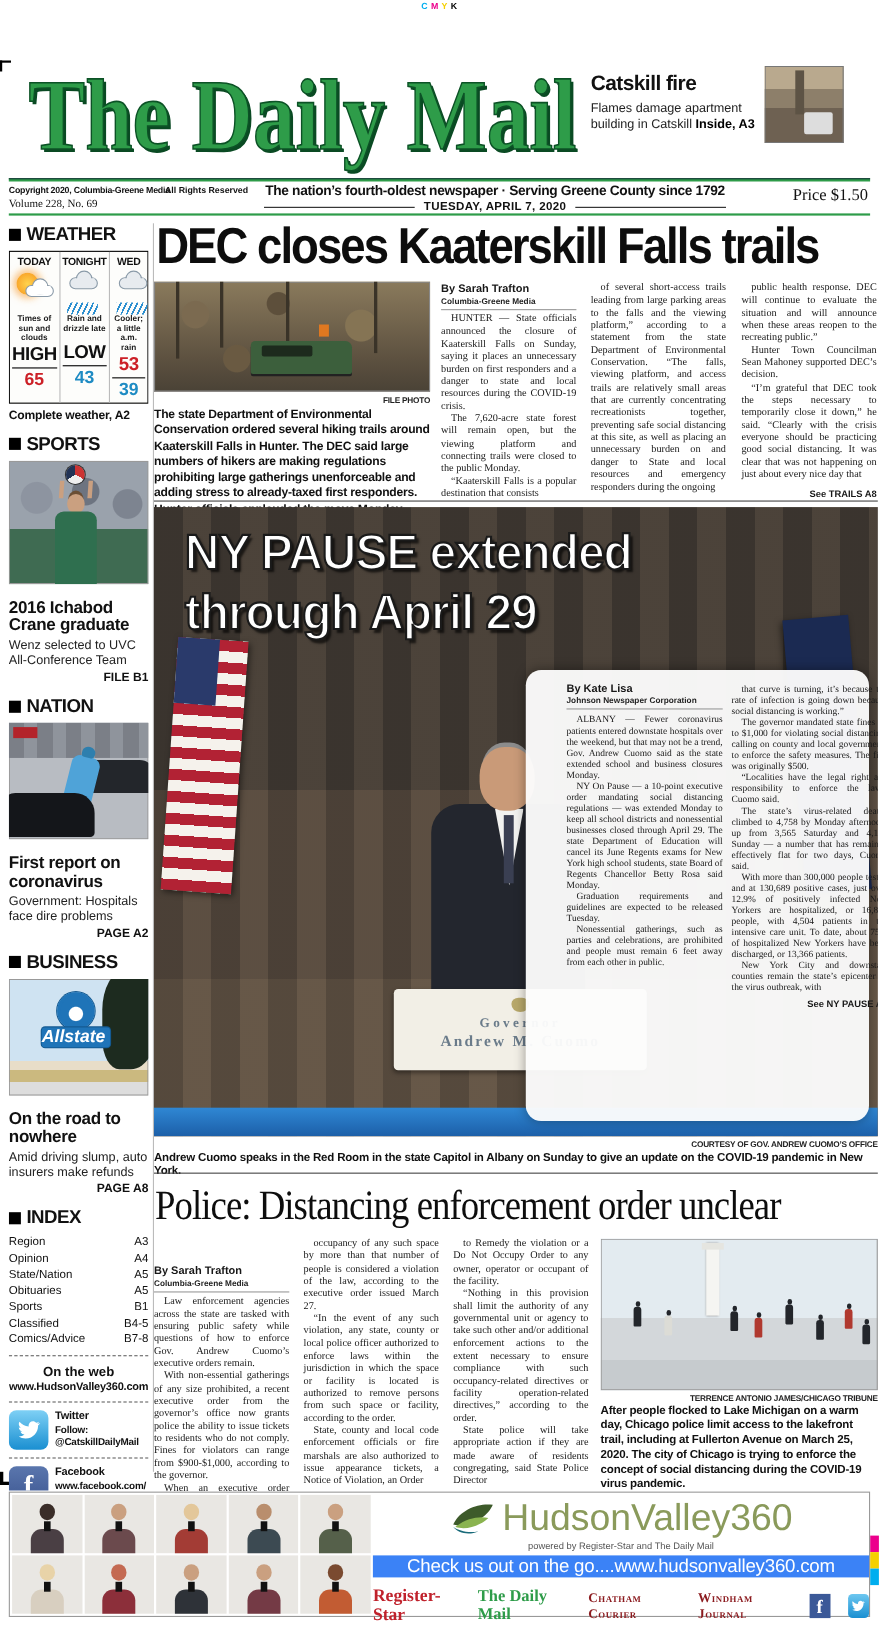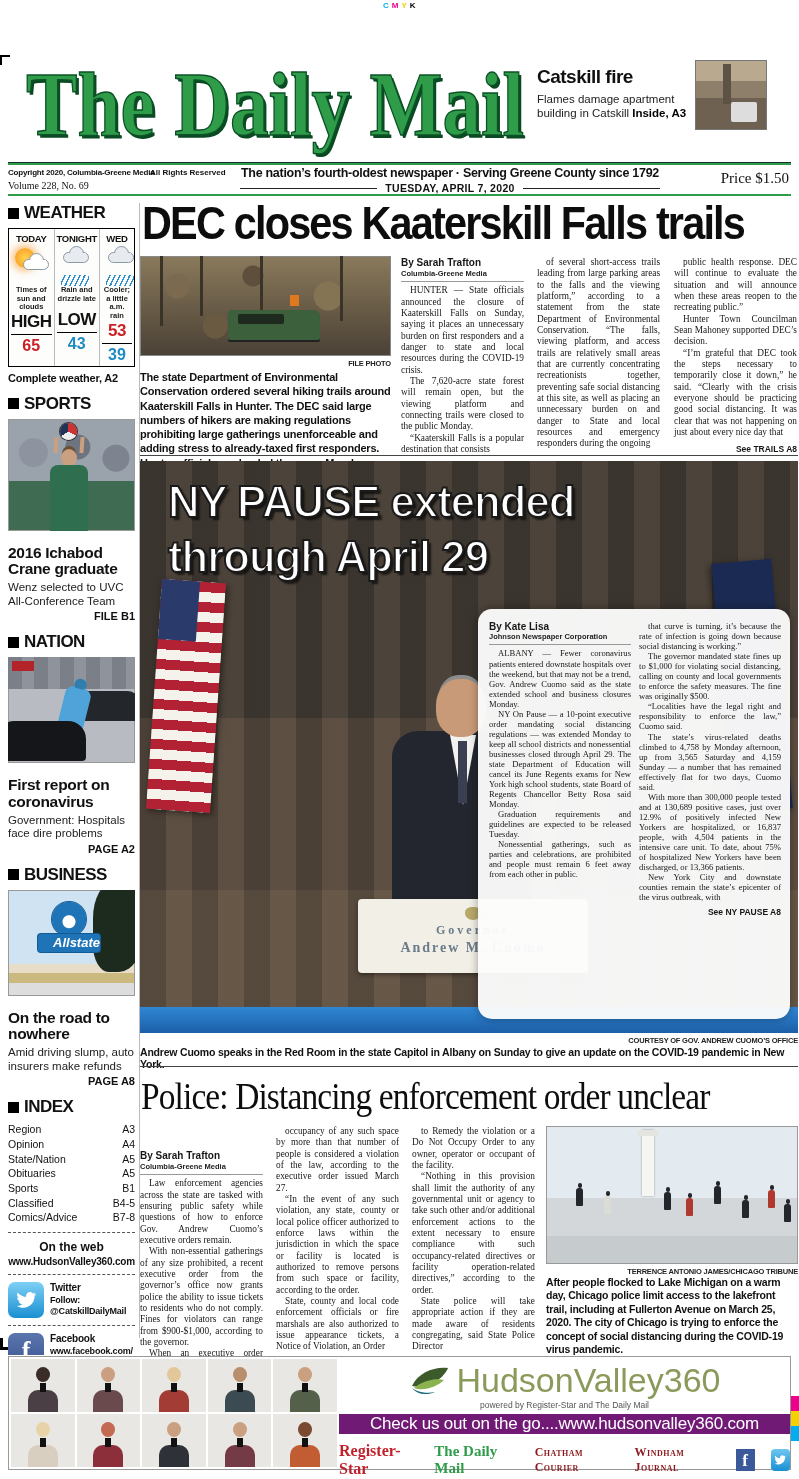--- a/index.html
+++ b/index.html
@@ -90,21 +90,21 @@
   .redsign { position:absolute; left:4px; top:4px; width:22px; height:10px; background:#b3232a; }
   .car1 { position:absolute; right:-6px; top:34px; width:70px; height:30px; background:#23262b; border-radius:10px 14px 4px 4px; }
   .car2 { position:absolute; left:-8px; bottom:2px; width:86px; height:40px; background:#14161a; border-radius:14px 18px 4px 4px; }
   .ppe { position:absolute; left:52px; top:30px; width:26px; height:56px; background:#4fa3d8; border-radius:8px 8px 2px 2px; transform:rotate(14deg); }
   .ppe::before { content:""; position:absolute; left:7px; top:-9px; width:12px; height:10px; border-radius:50% 50% 30% 30%; background:#2e7fae; }
   .ph-business { height:106px; background:linear-gradient(180deg,#cfe3f2 0 70%, #e8ddc8 70% 78%, #cbb97f 78% 88%, #ddd 88% 100%); }
   .tree { position:absolute; right:-10px; top:-8px; width:52px; height:90px; background:#1d2b1f; border-radius:40% 20% 50% 30%; }
   .alls-circ { position:absolute; left:44px; top:12px; width:34px; height:34px; border-radius:50%;
      background:radial-gradient(circle at 50% 58%, #fff 0 6px, #1f74b8 7px); box-shadow:0 0 0 3px #1f74b8 inset, 0 0 0 1px #145a92; }
   .alls-band { position:absolute; left:30px; top:44px; width:62px; height:18px; background:#1f74b8; border-radius:3px;
-     color:#fff; font-style:italic; font-weight:bold; font-size:13px; text-align:right; line-height:18px; box-shadow:0 0 0 1px #145a92; }
+     color:#fff; font-style:italic; font-weight:bold; font-size:16px; text-align:left; line-height:18px; box-shadow:0 0 0 1px #145a92; }
   .shl { font-size:15.5px; font-weight:800; line-height:1.08; letter-spacing:-.3px; margin-top:14px; }
   .ssub { font-size:11.5px; color:#222; line-height:1.18; margin-top:3px; }
   .spage { font-size:11px; font-weight:bold; text-align:right; margin-top:2px; }
 
   .idx { margin-top:5px; }
   .idx-row { display:flex; justify-content:space-between; font-size:10.5px; line-height:1.4; }
   .dash-sep { border-top:1.5px dashed #555; margin:7px 0; }
   .web-label { text-align:center; font-weight:bold; font-size:12px; }
   .web-url { text-align:center; font-weight:bold; font-size:10px; margin-top:2px; letter-spacing:-.2px; }
   .soc { display:flex; gap:6px; align-items:flex-start; }
@@ -164,21 +164,21 @@
     box-shadow:0 2px 4px rgba(0,0,0,.4); text-align:center; padding-top:8px; }
   .podium .seal { width:16px; height:13px; margin:0 auto 3px; background:#b8a86a; border-radius:40% 40% 50% 50%; }
   .podium .gv { font-family:"Liberation Serif",serif; font-size:12px; letter-spacing:3px; color:#6a7b8a; font-weight:bold; }
   .podium .nm { font-family:"Liberation Serif",serif; font-size:14px; letter-spacing:2px; color:#6a7b8a; font-weight:bold; margin-top:2px; }
   .table-strip { position:absolute; left:0; bottom:0; width:100%; height:26px;
     background:linear-gradient(180deg,#2f87d4,#1c5fa8); }
   .pause-hl { position:absolute; left:28px; top:14px; font-size:45px; font-weight:900; line-height:1.22; color:#fff;
     letter-spacing:-1px; -webkit-text-stroke:2px #1a1a1a; text-shadow:3px 3px 2px rgba(0,0,0,.65); transform:scaleX(.97); transform-origin:left top; }
   .pause-box { position:absolute; left:338px; top:148px; width:312px; height:410px; background:rgba(252,252,252,.96);
     border-radius:14px; box-shadow:0 0 10px rgba(0,0,0,.35); padding:12px 11px; }
-  .pause-box .ncol { position:absolute; width:142px; font-size:8.6px; line-height:1.17; top:12px; height:386px; }
+  .pause-box .ncol { position:absolute; width:142px; font-size:8.6px; line-height:1.17; top:12px; height:386px;margin-left:26px; }
   .pcolA { left:11px; } .pcolB { left:161px; }
   .pause-credit { position:absolute; left:140px; top:1036px; width:658px; }
   .pause-caption { position:absolute; left:140px; top:1046px; width:658px; font-size:10.5px; font-weight:bold; letter-spacing:-.2px; }
 
   
   .rule-police { position:absolute; left:140px; top:1066px; width:658px; border-top:1px solid #444; }
   .police-hl { position:absolute; left:141px; top:1074px; width:700px; font-family:"Liberation Serif", serif;
     font-size:38px; font-weight:400; letter-spacing:-1px; white-space:nowrap; transform:scaleX(.88); transform-origin:left top; color:#0d0d0d; }
   .pocol { width:123px; top:1126px; height:222px; }
   .pocol1 { left:140px; top:1150px; height:198px; }
@@ -208,21 +208,21 @@
   .tile:nth-child(5) .bd{background:#55604a}
   .tile:nth-child(6) .bd{background:#d8cfc0}.tile:nth-child(6) .hd{background:#e8d3a8}
   .tile:nth-child(7) .bd{background:#8c2f3a}.tile:nth-child(7) .hd{background:#c46a52}
   .tile:nth-child(8) .bd{background:#2e3238}
   .tile:nth-child(9) .bd{background:#743a45}
   .tile:nth-child(10) .bd{background:#c25c33}.tile:nth-child(10) .hd{background:#7a4a30}
   .foot-right { flex:1; display:flex; flex-direction:column; align-items:center; padding-top:4px; }
   .hv-row { display:flex; align-items:center; gap:6px; }
   .hv-logo { font-size:34px; font-weight:400; color:#8a9a5b; letter-spacing:0; font-family:"Liberation Sans",sans-serif; }
   .hv-powered { font-size:8.5px; color:#555; margin-top:0; }
-  .teal-bar { width:100%; height:26px; background:#701a75; color:#fff; font-size:17px; display:flex; align-items:center; justify-content:center; margin-top:4px; letter-spacing:-.2px; }
+  .teal-bar { width:100%; height:26px; background:#3b82f6; color:#fff; font-size:17px; display:flex; align-items:center; justify-content:center; margin-top:4px; letter-spacing:-.2px; }
   .brands { display:flex; align-items:center; gap:16px; margin-top:8px; }
   .brand-rs { font-family:"Liberation Serif",serif; font-weight:bold; font-size:16px; color:#c0222c; }
   .brand-dm { font-family:"Liberation Serif",serif; font-weight:bold; font-size:15px; color:#2e9c49; }
   .brand-cc,.brand-wj { font-family:"Liberation Serif",serif; font-size:12px; color:#8b1a1e; font-variant:small-caps; font-weight:bold; letter-spacing:.5px; }
   .mini-fb { width:22px; height:22px; background:#3b5998; color:#fff; font-family:"Liberation Serif",serif; font-weight:bold; font-size:17px; display:flex; align-items:flex-end; justify-content:center; }
   .mini-tw { width:22px; height:22px; background:linear-gradient(180deg,#6dc7f0,#1a8fd1); border-radius:4px; display:flex; align-items:center; justify-content:center; }
 </style>
 </head>
 <body>
 

